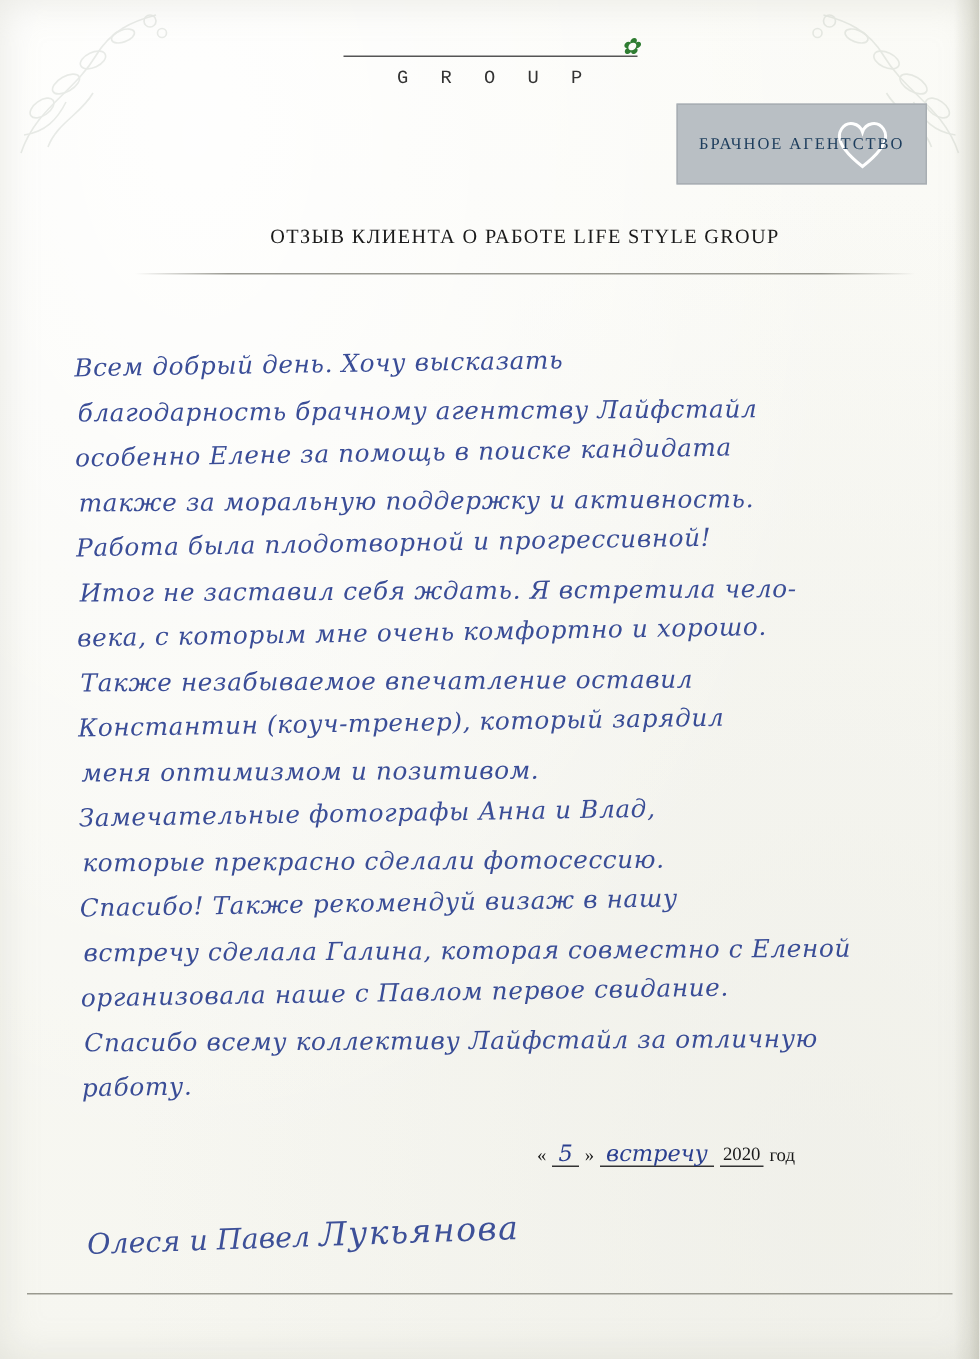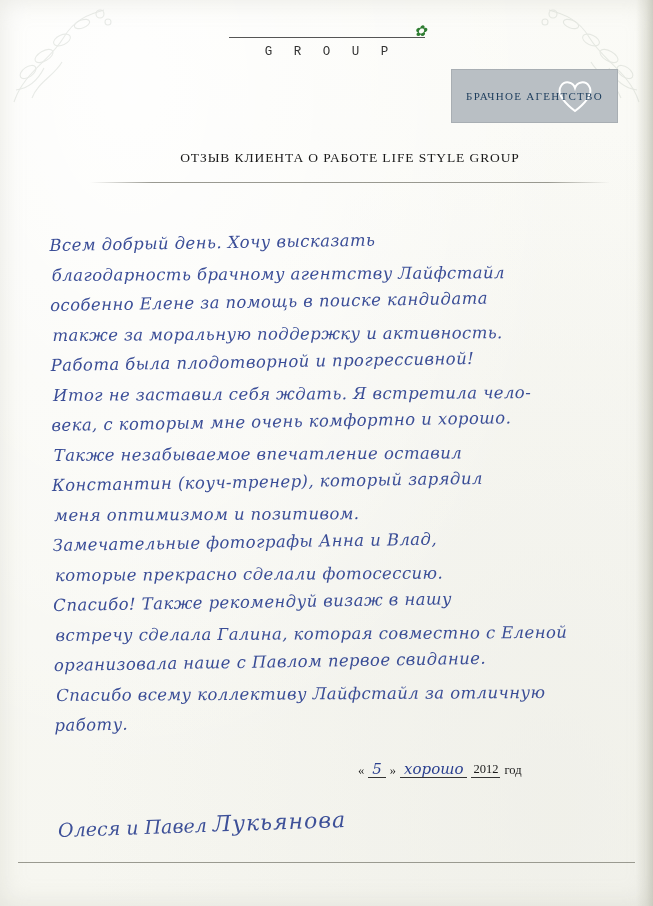--- a/index.html
+++ b/index.html
@@ -332,22 +332,22 @@
     <div class="hw-line">встречу сделала Галина, которая совместно с Еленой</div>
     <div class="hw-line">организовала наше с Павлом первое свидание.</div>
     <div class="hw-line">Спасибо всему коллективу Лайфстайл за отличную</div>
     <div class="hw-line">работу.</div>
   </div>
 
   <div class="date-line">
     <span class="date-quote">«</span>
     <span class="date-hand">5</span>
     <span class="date-quote">»</span>
-    <span class="date-hand">хорошо</span>
-    <span class="date-static">2012</span>
+    <span class="date-hand">встречу</span>
+    <span class="date-static">2020</span>
     <span class="date-quote">год</span>
   </div>
 
   <div class="signature">
     <span>Олеся и Павел</span>
     <span class="flourish">Лукьянова</span>
   </div>
 
   <div class="footer-rule"></div>
 

